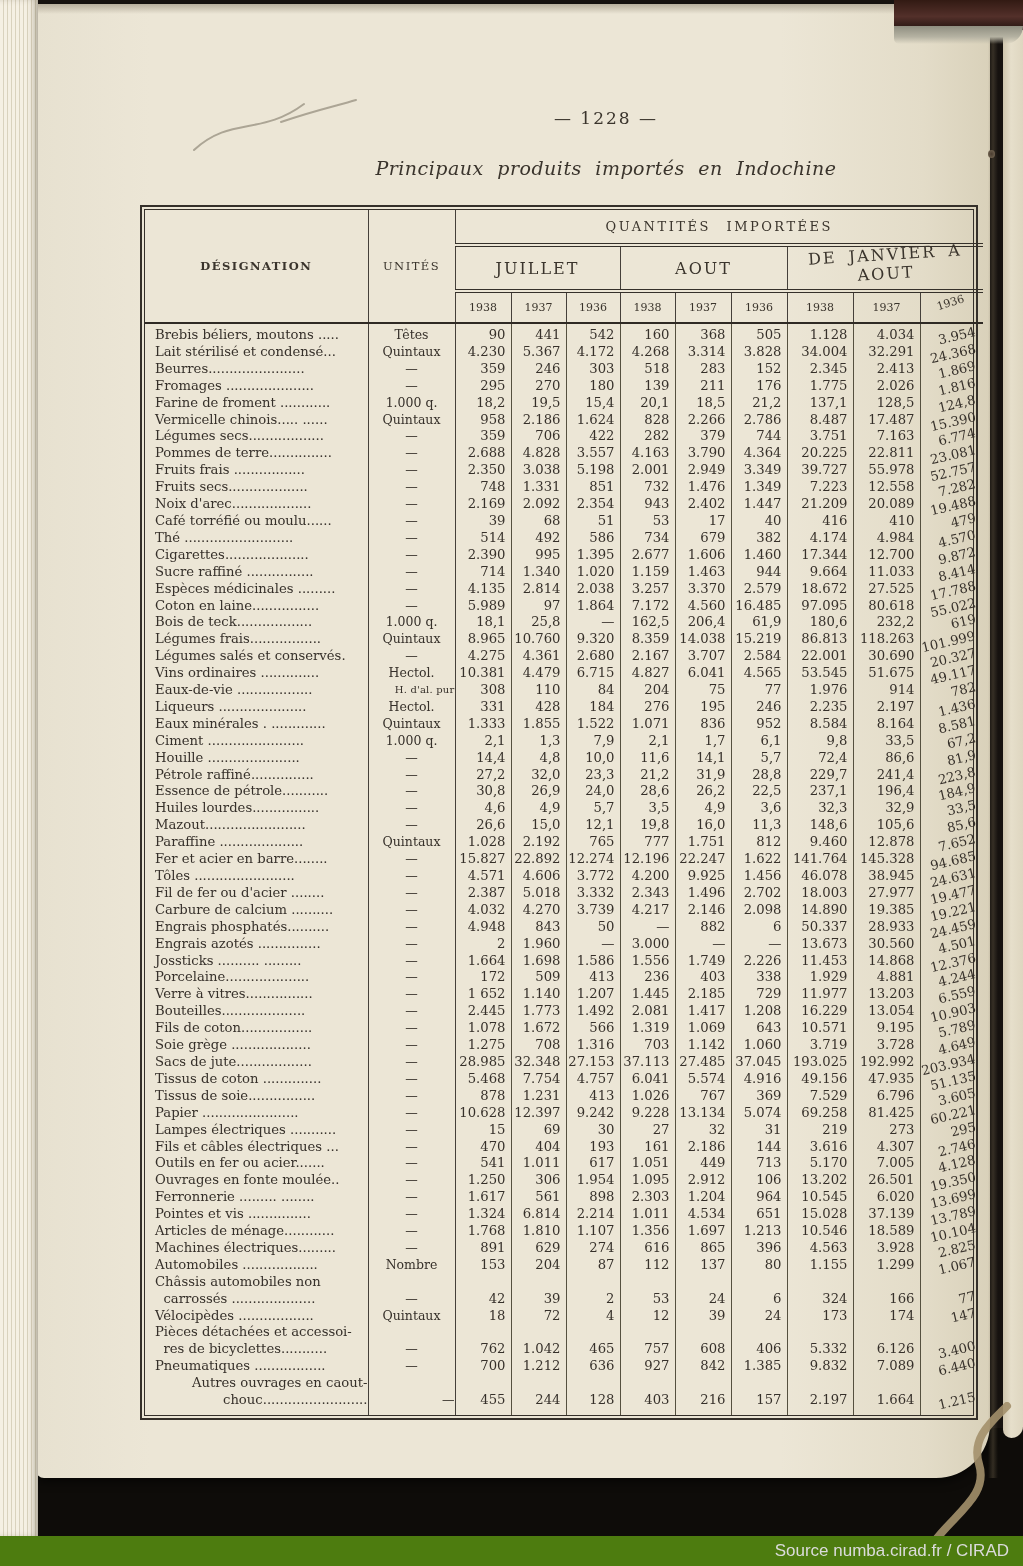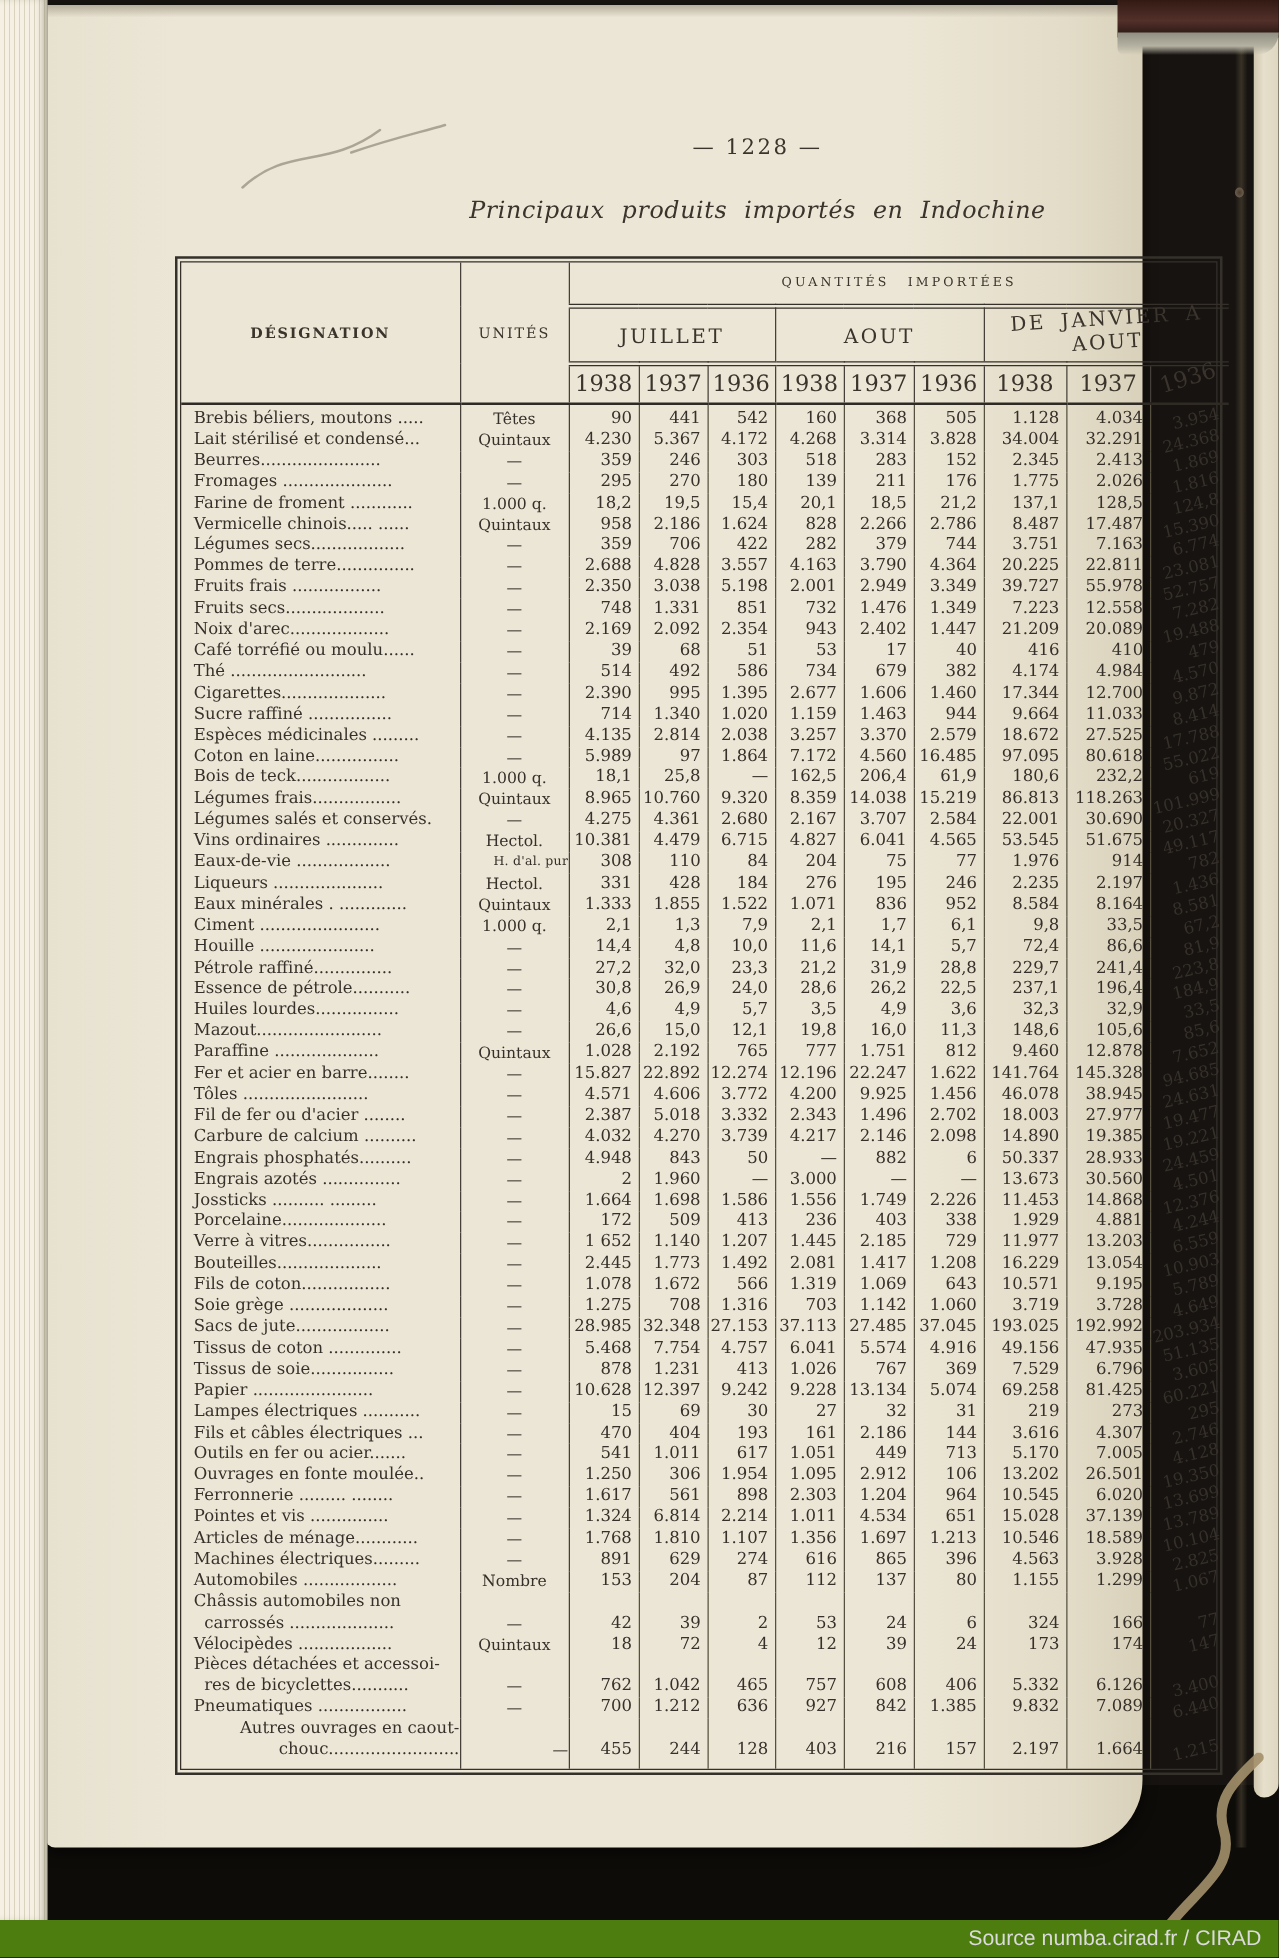--- a/index.html
+++ b/index.html
@@ -3,21 +3,21 @@
 <meta charset="utf-8">
 <style>
   html,body{margin:0;padding:0;}
   body{
     width:1023px;height:1566px;position:relative;overflow:hidden;
     background:#171310;font-family:"DejaVu Serif",serif;
   }
   
   .black-bottom{position:absolute;left:0;top:1428px;width:1023px;height:138px;background:#0e0c09;}
   .page{
-    position:absolute;left:36px;top:4px;width:878px;height:1474px;
+    position:absolute;left:36px;top:4px;width:954px;height:1474px;
     background:linear-gradient(90deg,#e7e1d0 0%,#ece6d6 12%,#ece6d6 78%,#e3dcc8 93%,#d9d1ba 100%);
     border-radius:0 18px 54px 8px;
     box-shadow:0 4px 10px rgba(0,0,0,.55);
   }
   .page::before{content:"";position:absolute;left:0;top:0;width:100%;height:10px;
     background:linear-gradient(#b6ae9c,rgba(182,174,156,0));border-radius:0 18px 0 0;}
   .crease{position:absolute;top:0;left:952px;width:10px;height:100%;
     background:linear-gradient(90deg,rgba(0,0,0,0),rgba(110,98,75,.38),rgba(0,0,0,0));}
   .right-sliver{
     position:absolute;left:1003px;top:26px;width:20px;height:1412px;
@@ -49,31 +49,31 @@
     font-size:17px;letter-spacing:2px;color:#3a342c;}
   .doc-title{position:absolute;left:150px;top:153px;width:840px;text-align:center;
     font-size:19px;font-style:italic;color:#3a342c;word-spacing:7px;letter-spacing:.5px;}
   
   .table-frame{position:absolute;left:104px;top:201px;width:838px;
     border:2.5px solid #35302a;box-sizing:border-box;}
   .table-inner{margin:2px;border:1px solid #35302a;}
   table{border-collapse:collapse;table-layout:fixed;width:100%;color:#36302a;}
   th,td{padding:0;margin:0;}
   thead th{font-weight:normal;color:#3a342c;}
-  .th-quant{font-size:10px;letter-spacing:2.5px;word-spacing:9px;height:33px;
+  .th-quant{font-size:13px;letter-spacing:2.5px;word-spacing:9px;height:33px;
     border-left:1.3px solid #45403a;border-bottom:4px double #35302a;}
   .th-des{font-size:11.5px;letter-spacing:1.5px;border-right:1px solid #45403a;
     border-bottom:2.2px solid #2f2a24;font-weight:bold;}
   .th-unit{font-size:11.5px;letter-spacing:1.5px;border-right:1.3px solid #45403a;
     border-bottom:2.2px solid #2f2a24;}
   .th-group{font-size:16px;letter-spacing:2px;word-spacing:5px;height:42px;
     border-bottom:4px double #35302a;border-left:1px solid #45403a;}
   .th-group:first-child{border-left:none;}
   .th-group .tilt{display:inline-block;transform:rotate(-3.5deg) translateY(-4px);}
-  .year-cell{font-size:18px;height:29px;border-left:1px solid #45403a;
+  .year-cell{font-size:11px;height:29px;border-left:1px solid #45403a;
     border-bottom:2.2px solid #2f2a24;}
   .year-tilt span{display:inline-block;transform:rotate(-17deg) translateY(-5px);}
   tbody td{vertical-align:bottom;font-size:13.2px;line-height:16.9px;}
   .c-des{white-space:pre;overflow:hidden;padding-left:10px;border-right:1px solid #45403a;}
   .c-unit{text-align:center;font-size:12.5px;border-right:1.3px solid #45403a;}
   .c-unit.small{font-size:10px;letter-spacing:.2px;text-align:right;}
   .c-num{text-align:right;padding-right:5px;border-left:1px solid #55503f;}
   .c-num:nth-child(3){border-left:none;}
   .c-last .slant{display:inline-block;transform:rotate(-13deg);transform-origin:100% 60%;
     position:relative;top:-3px;right:2px;}

